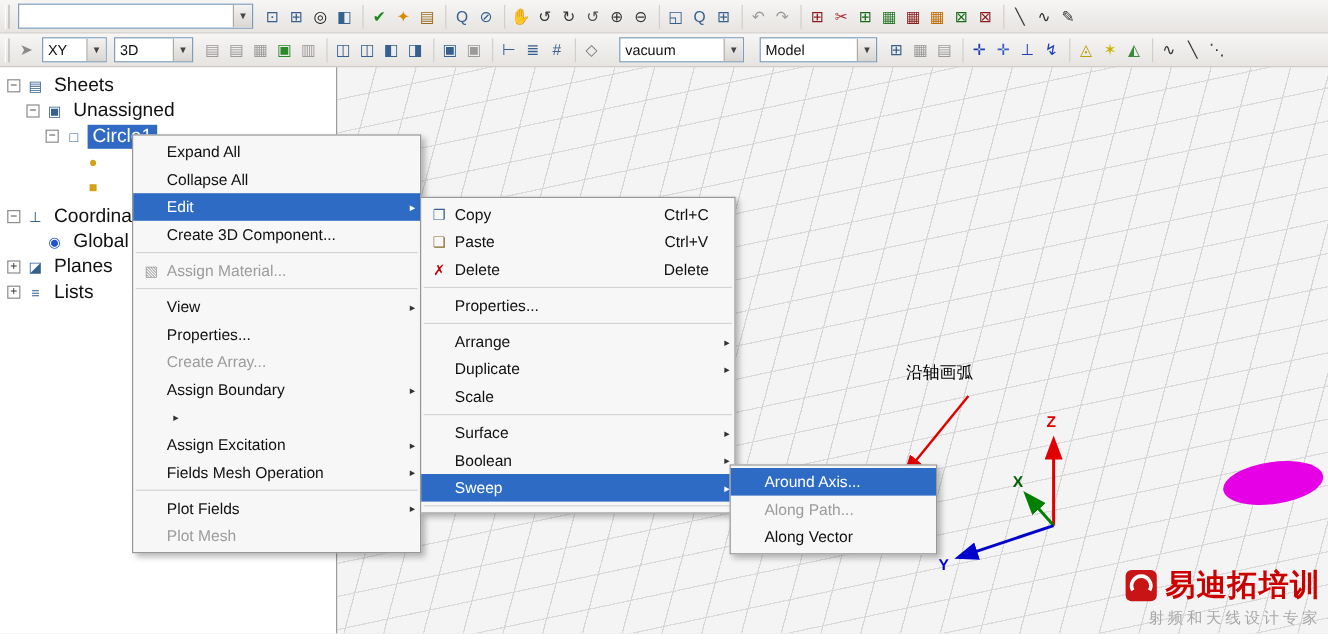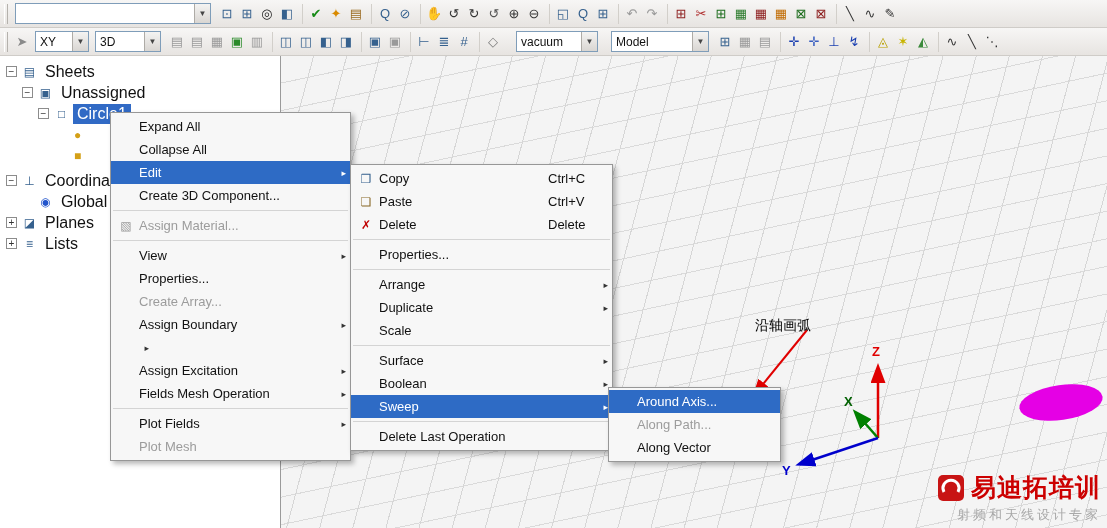--- a/index.html
+++ b/index.html
@@ -40,33 +40,33 @@
   #view3d{position:absolute;left:281px;top:56px;right:0;bottom:0;z-index:0;
     background:
       repeating-linear-gradient(105deg, transparent 0 31px, #d6d6d6 31px 32px),
       repeating-linear-gradient(168deg, transparent 0 26px, #dadada 26px 27px),
       #f4f4f4;}
   #ellipse{position:absolute;left:1019px;top:385px;width:84px;height:35px;border-radius:50%;
     background:#e500e5;transform:rotate(-8deg);z-index:2}
   #axes-svg{position:absolute;left:760px;top:340px;z-index:2}
   .axis-label{font-family:"Liberation Sans",sans-serif;font-size:13px;font-weight:bold}
   #annotation{position:absolute;left:735px;top:302px;z-index:6;width:110px}
-  #annotation-text{position:absolute;left:20px;top:15px;font-size:14px;color:#000;white-space:nowrap}
+  #annotation-text{position:absolute;left:20px;top:0;font-size:14px;color:#000;white-space:nowrap}
   #annotation-svg{position:absolute;left:0;top:0}
 
   
   .menu{position:absolute;background:#f7f7f7;border:1px solid #979797;
     box-shadow:3px 3px 5px rgba(0,0,0,.28);padding:2px 0;z-index:10}
   #menu-object{left:110px;top:112px;width:241px}
   #menu-edit{left:350px;top:164px;width:263px}
   #menu-sweep{left:608px;top:387px;width:173px}
   .menu-item{display:flex;align-items:center;height:23px;padding:0 4px 0 4px;cursor:default}
   .mi-icon{width:22px;text-align:center;font-size:12px;flex:0 0 auto}
   .mi-label{flex:1;padding-left:2px}
-  .mi-shortcut{margin-left:24px;min-width:48px;text-align:left}
+  .mi-shortcut{margin-left:24px;min-width:48px;text-align:center}
   .mi-arrow{width:12px;text-align:right;font-size:9px;color:#333;flex:0 0 auto}
   .menu-item.highlighted{background:#2e6bc5;color:#fff}
   .menu-item.highlighted .mi-arrow{color:#fff}
   .menu-item.disabled{color:#9c9c9c}
   .menu-sep{height:1px;background:#d4d4d4;margin:3px 2px}
 
   
   #watermark{position:absolute;right:6px;bottom:4px;text-align:right;z-index:5}
   #watermark .wm-row{display:flex;align-items:center;justify-content:flex-end;gap:6px}
   #wm-title{color:#cc0000;font-size:25px;font-weight:bold;letter-spacing:1px;font-family:"Liberation Sans",sans-serif}
@@ -165,21 +165,21 @@
         </div>
         <div class="tb-group">
           <div class="tb-icon" style="color: rgb(54, 97, 142);">⊢</div>
           <div class="tb-icon" style="color: rgb(54, 97, 142);">≣</div>
           <div class="tb-icon" style="color: rgb(54, 97, 142);">#</div>
         </div>
         <div class="tb-group">
           <div class="tb-icon" style="color: rgb(119, 119, 119);">◇</div>
         </div>
       </div>
-    <div class="combo" style="width:82px;margin-left:10px">
+    <div class="combo" style="width:104px;margin-left:10px">
       <span class="combo-val">vacuum</span>
       <span class="combo-btn">▼</span>
     </div>
     <div class="combo" style="width:98px;margin-left:10px">
       <span class="combo-val">Model</span>
       <span class="combo-btn">▼</span>
     </div>
     <div class="groups" id="r2b">
         <div class="tb-group">
           <div class="tb-icon" style="color: rgb(54, 97, 142);">⊞</div>
@@ -411,25 +411,20 @@
         <span class="mi-icon"></span>
         <span class="mi-label">Boolean</span>
         <span class="mi-arrow">▸</span>
       </div>
       <div class="menu-item highlighted">
         <span class="mi-icon"></span>
         <span class="mi-label">Sweep</span>
         <span class="mi-arrow">▸</span>
       </div>
       <div class="menu-sep"></div>
-      <div class="menu-item">
-        <span class="mi-icon"></span>
-        <span class="mi-label">Delete Last Operation</span>
-        <span class="mi-arrow"></span>
-      </div>
     </div>
   <div class="menu" id="menu-sweep">
       <div class="menu-item highlighted">
         <span class="mi-icon"></span>
         <span class="mi-label">Around Axis...</span>
         <span class="mi-arrow"></span>
       </div>
       <div class="menu-item disabled">
         <span class="mi-icon"></span>
         <span class="mi-label">Along Path...</span>

